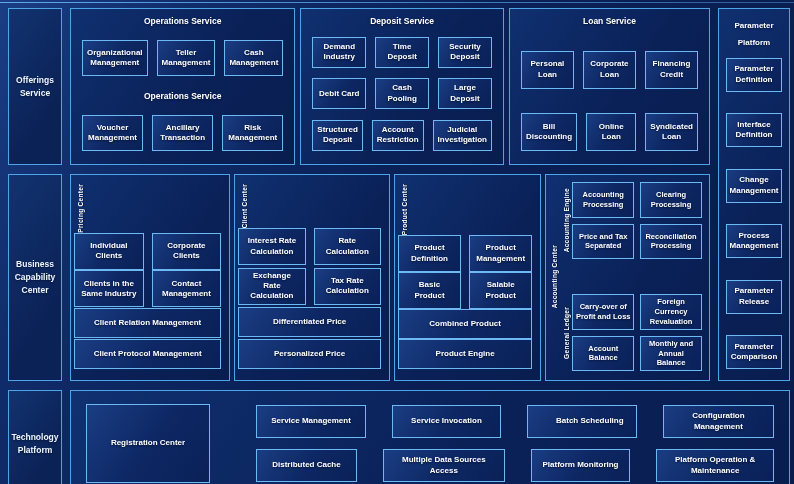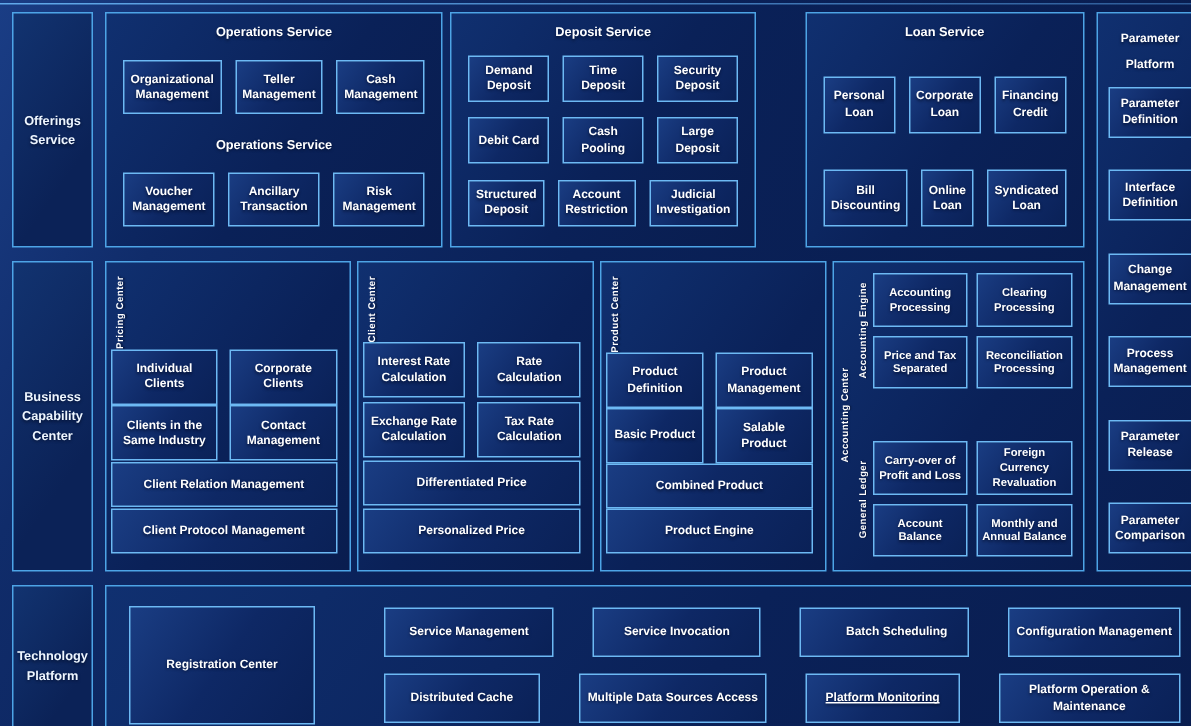--- a/index.html
+++ b/index.html
@@ -25,21 +25,21 @@
     text-shadow:0 1px 2px rgba(2,8,28,.6);}
   .box{border:1px solid #6db9f4;
     background:linear-gradient(125deg,#1a3d83 0%,#0e2865 50%,#0a2157 100%);
     color:#fff;font-weight:700;font-size:8px;line-height:1.3;
     display:flex;align-items:center;justify-content:center;text-align:center;
     padding:2px 4px;box-sizing:border-box;text-shadow:0 1px 2px rgba(2,8,28,.65);}
   
   .svc-wrap{grid-column:2;grid-row:1;display:flex;gap:5px;}
   .svc-panel{display:flex;flex-direction:column;justify-content:space-between;
     padding:7px 11px 13px;}
-  .svc-ops{flex:1.05;} .svc-dep{flex:1;} .svc-loan{flex:1;margin-left:28px;}
+  .svc-ops{flex:1.05;} .svc-dep{flex:1;} .svc-loan{flex:1;}
   .svc-row{display:flex;gap:9px;height:36px;}
   .svc-row .box{flex:1;}
   .rows3 .svc-row{height:31px;}
   .svc-loan .svc-row{height:38px;}
   .svc-divider{color:#fff;font-weight:700;font-size:8.5px;text-align:center;
     text-shadow:0 1px 2px rgba(2,8,28,.6);}
   
   .mid-wrap{grid-column:2;grid-row:2;display:flex;gap:4px;}
   .mid-panel{display:flex;padding:9px 8px 11px 3px;flex-direction:column;}
   .p-pricing{flex:160;} .p-client{flex:155;} .p-product{flex:146;}
@@ -62,21 +62,21 @@
     width:52px;margin:0 auto;text-shadow:0 1px 2px rgba(2,8,28,.6);}
   .param-items{flex:1;display:flex;flex-direction:column;justify-content:space-between;margin-top:6px;}
   .param-items .box{height:34px;}
   
   .bottom-panel{grid-column:2/4;grid-row:3;display:flex;padding:13px 15px;gap:20px;}
   .reg-box{width:124px;flex:none;}
   .bottom-rows{flex:1;display:flex;flex-direction:column;justify-content:space-between;padding:1px 0;}
   .brow{display:flex;justify-content:space-between;height:33px;}
   .brow .box{height:100%;margin-left:26px;}
   .w-sm{width:22%;} .w-si{width:21.7%;} .w-bs{width:21.7%;padding-left:20px;} .w-cm{width:22.2%;}
-  .w-dc{width:22%;} .w-md{width:26.6%;} .w-pm{width:21.7%;text-decoration:underline;} .w-po{width:25.7%;}
+  .w-dc{width:22%;} .w-md{width:26.6%;} .w-pm{width:21.7%;} .w-po{width:25.7%;}
 </style>
 </head>
 <body>
 
 <div class="canvas">
   <div class="topline"></div>
   <div class="grid">
 
     <div class="rail-box" style="grid-column:1;grid-row:1;">Offerings Service</div>
     <div class="rail-box" style="grid-column:1;grid-row:2;">Business Capability Center</div>
@@ -95,21 +95,21 @@
         <div class="svc-row">
           <div class="box">Voucher Management</div>
           <div class="box">Ancillary Transaction</div>
           <div class="box">Risk Management</div>
         </div>
       </div>
 
       <div class="panel svc-panel svc-dep rows3">
         <div class="panel-title">Deposit Service</div>
         <div class="svc-row">
-          <div class="box">Demand Deposit</div>
+          <div class="box">Demand Industry</div>
           <div class="box">Time Deposit</div>
           <div class="box">Security Deposit</div>
         </div>
         <div class="svc-row">
           <div class="box">Debit Card</div>
           <div class="box">Cash Pooling</div>
           <div class="box">Large Deposit</div>
         </div>
         <div class="svc-row">
           <div class="box">Structured Deposit</div>

